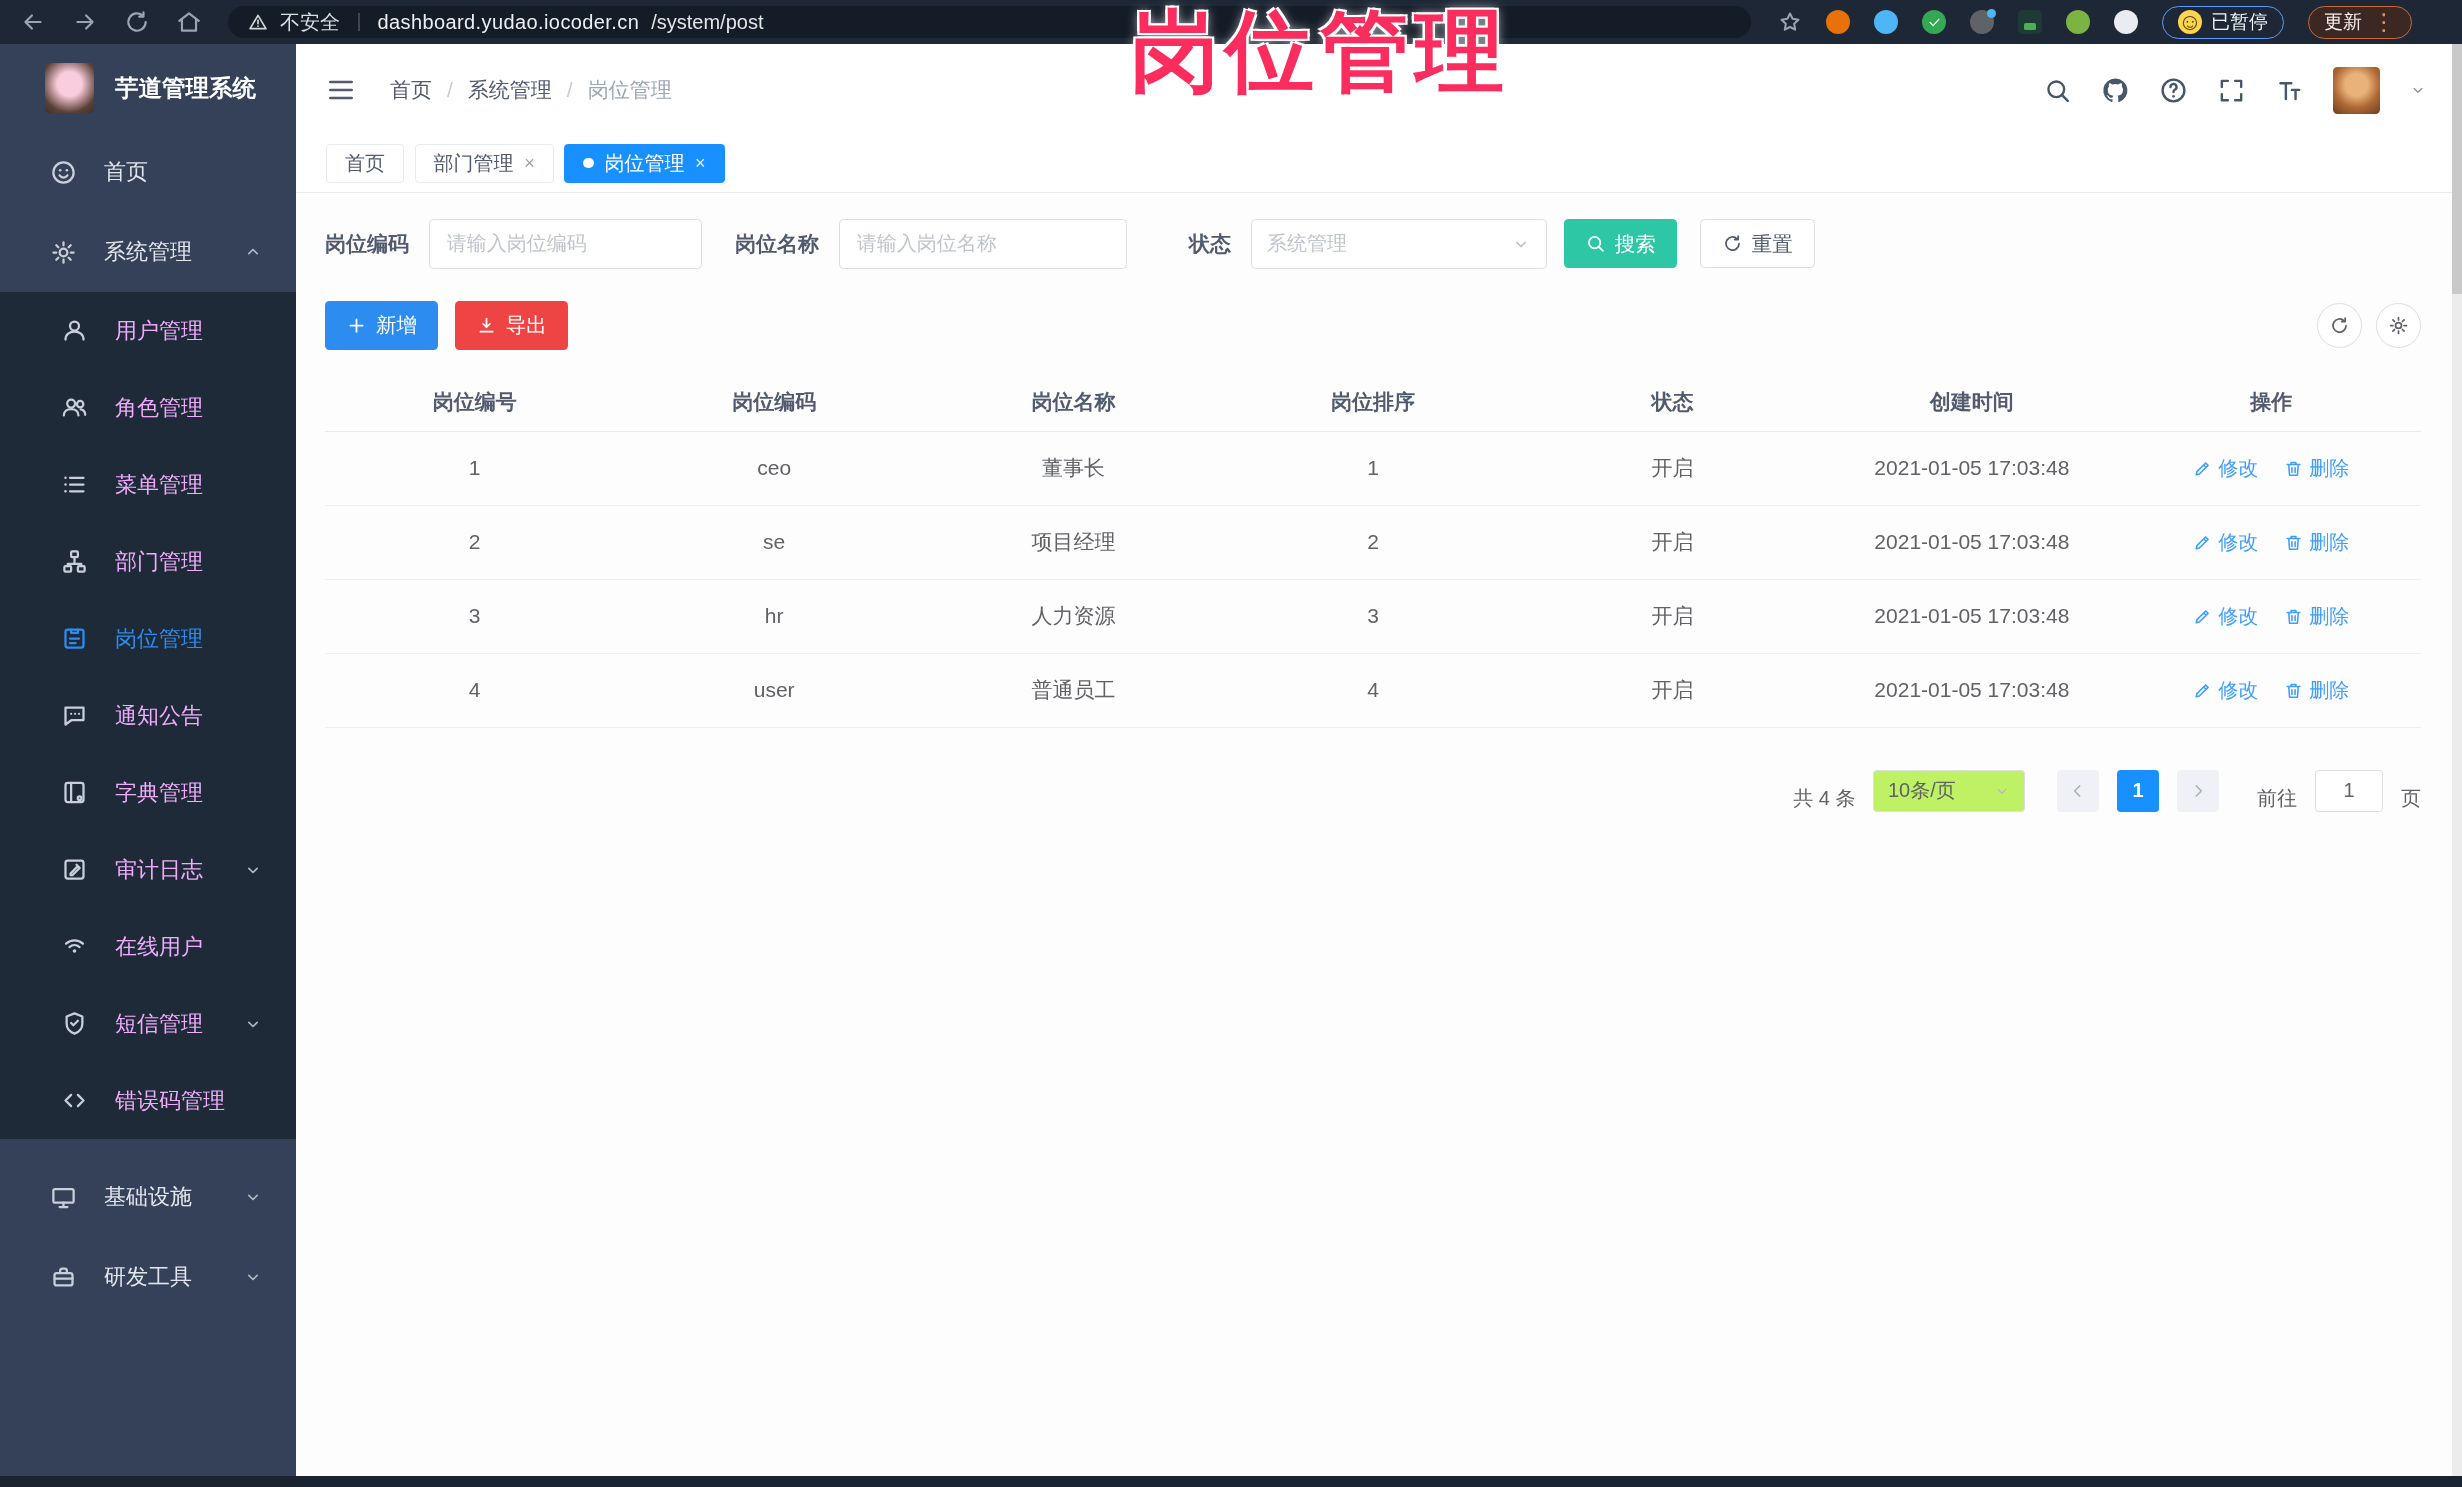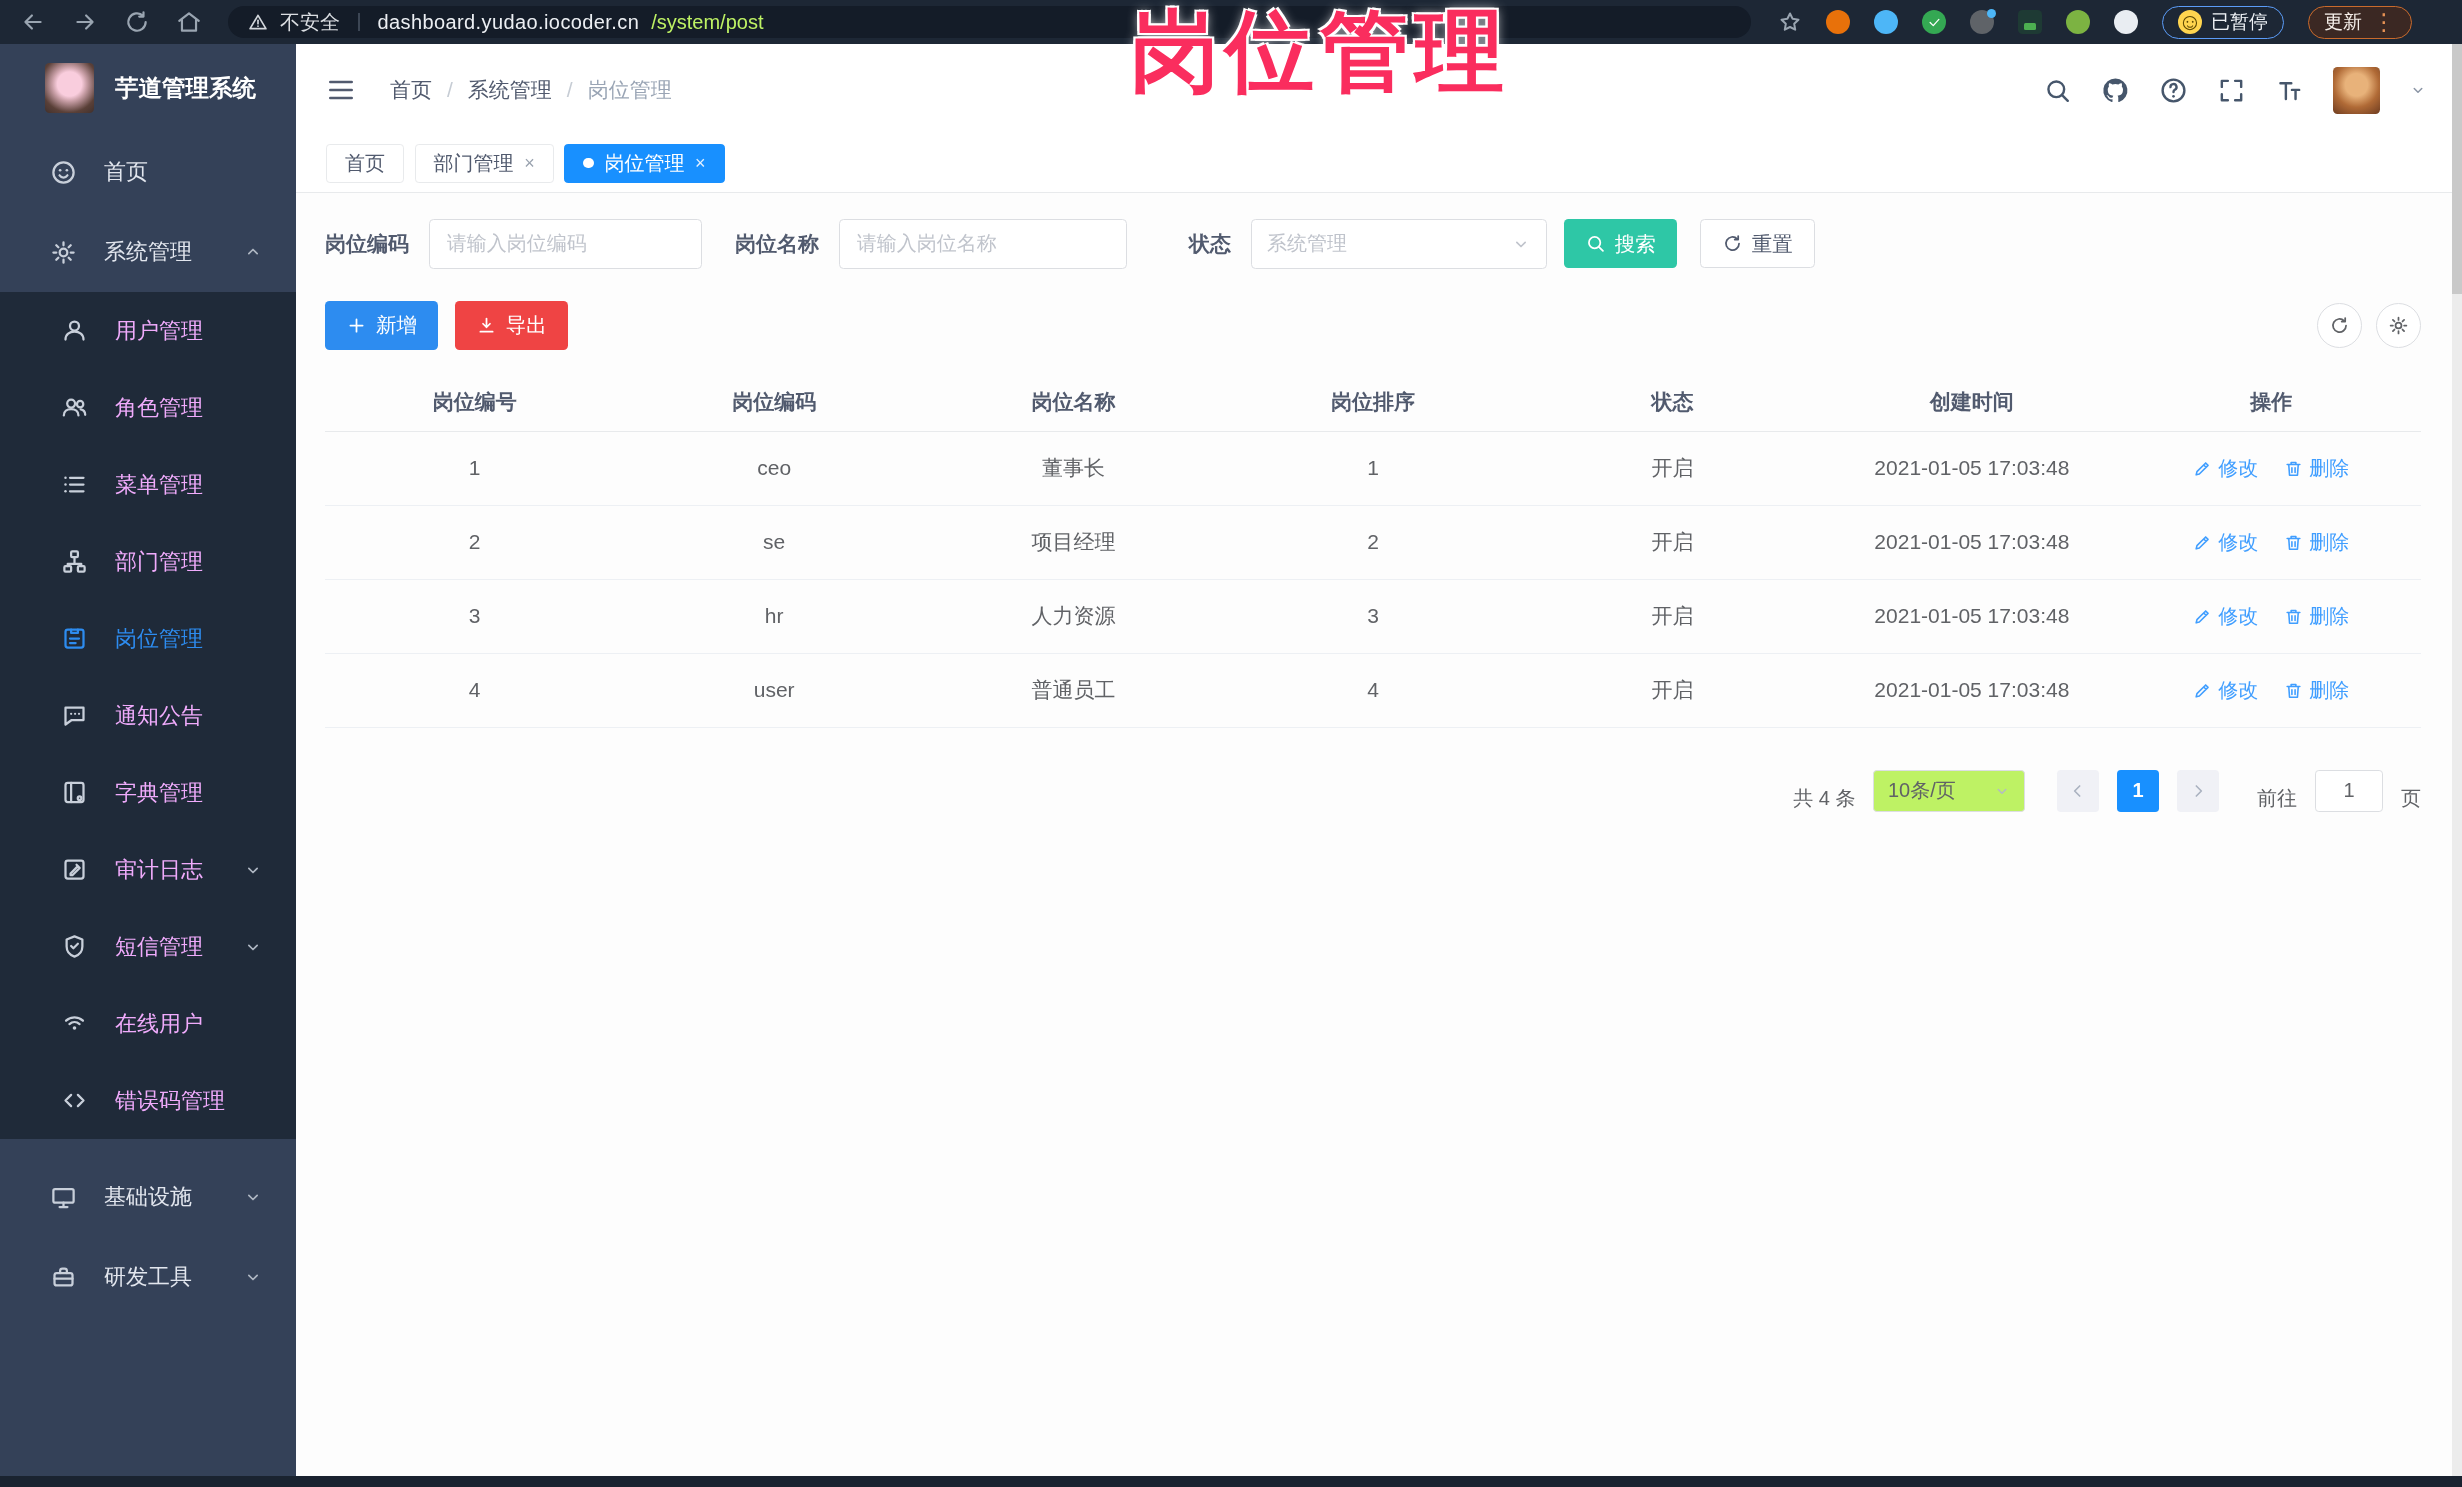--- a/index.html
+++ b/index.html
@@ -7,21 +7,21 @@
   .screen{position:relative;width:2462px;height:1488px;background:#fff;overflow:hidden}
   .ic{width:1em;height:1em;stroke:currentColor;fill:none;stroke-width:2;stroke-linecap:round;stroke-linejoin:round;display:block}
 
   
   .browser-bar{height:44px;background:#1d2735;display:flex;align-items:center;padding:0 18px 0 20px;gap:0;position:relative;z-index:2}
   .nav-ic{font-size:26px;color:#9aa5b1;margin-right:26px;display:flex;align-items:center}
   .omnibox{height:32px;flex:0 0 1523px;background:#141c28;border-radius:16px;display:flex;align-items:center;padding:0 20px;color:#dadde1;font-size:20px;gap:12px}
   .omnibox .warn{font-size:20px;color:#d3d7dc;display:flex;align-items:center}
   .omni-div{width:1.5px;height:18px;background:#3c4654;margin:0 6px}
   .host{color:#eceff3;letter-spacing:0.4px}
-  .path{color:#bef264}
+  .path{color:#e5e5e5}
   .ext-zone{display:flex;align-items:center;gap:24px;margin-left:27px}
   .dot-ic{width:24px;height:24px;border-radius:50%;display:flex;align-items:center;justify-content:center}
   .pill{height:33px;border-radius:16.7px;display:flex;align-items:center;gap:9px;padding:0 15px;font-size:19px}
   .paused-pill{border:1.5px solid #5b9cf8;color:#eef1f5}
   .emoji{width:24px;height:24px;border-radius:50%;background:#ffd54f;color:#5a4500;font-size:24px;display:flex;align-items:center;justify-content:center}
   .update-pill{border:1.5px solid #c96a2c;background:#3b2823;color:#f4ede8;gap:10.6px}
   .update-pill .dots{color:#e89254;font-size:23px;line-height:1}
 
   
   .app{display:flex;height:1433px}
@@ -413,37 +413,37 @@
           <span class="lbl">审计日志</span>
           <span class="chev">
               <svg class="ic" viewBox="0 0 26 26" width="20" height="20">
                 <use href="#ic-chev-d"></use>
               </svg>
             </span>
         </div>
         <div class="side-item sub">
           <span class="mi">
               <svg class="ic" viewBox="0 0 36 36" width="27" height="27">
+                <use href="#ic-wifi"></use>
+              </svg>
+            </span>
+          <span class="lbl">在线用户</span>
+        </div>
+        <div class="side-item sub">
+          <span class="mi">
+              <svg class="ic" viewBox="0 0 36 36" width="27" height="27">
                 <use href="#ic-shield"></use>
               </svg>
             </span>
           <span class="lbl">短信管理</span>
           <span class="chev">
               <svg class="ic" viewBox="0 0 26 26" width="20" height="20">
                 <use href="#ic-chev-d"></use>
               </svg>
             </span>
-        </div>
-        <div class="side-item sub">
-          <span class="mi">
-              <svg class="ic" viewBox="0 0 36 36" width="27" height="27">
-                <use href="#ic-wifi"></use>
-              </svg>
-            </span>
-          <span class="lbl">在线用户</span>
         </div>
         <div class="side-item sub">
           <span class="mi">
               <svg class="ic" viewBox="0 0 36 36" width="27" height="27">
                 <use href="#ic-code"></use>
               </svg>
             </span>
           <span class="lbl">错误码管理</span>
         </div>
       </div>

